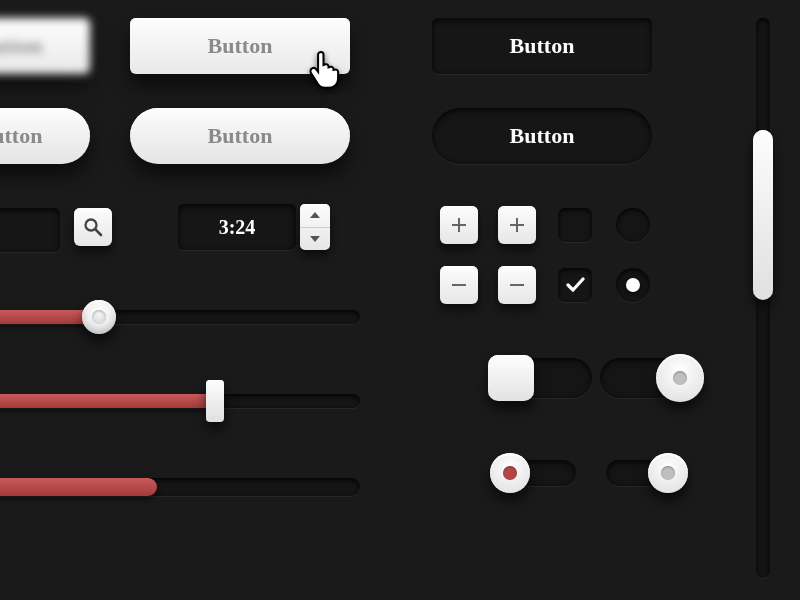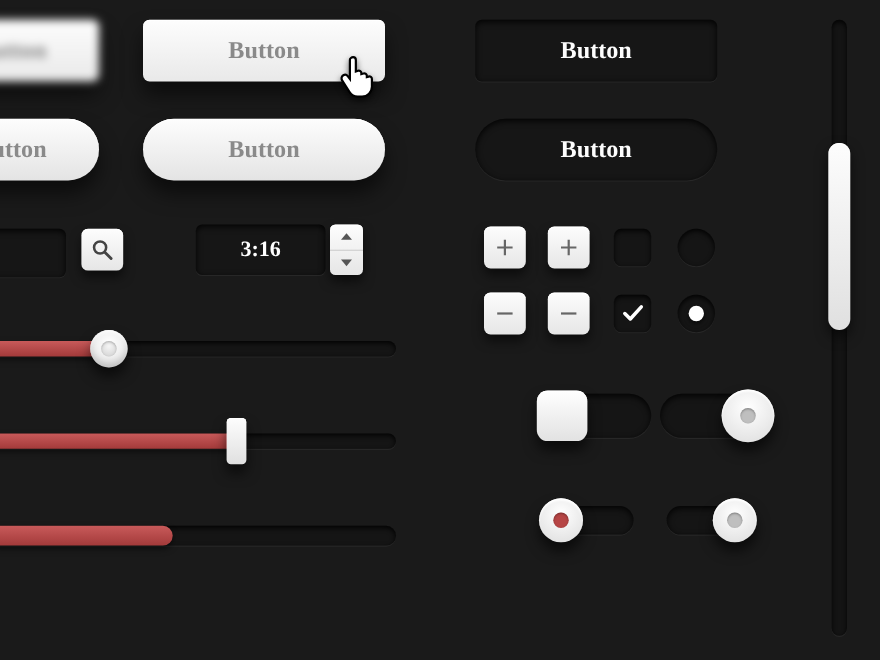--- a/index.html
+++ b/index.html
@@ -234,21 +234,21 @@
   <div class="btn-rect-dark" style="left:-100px; top:208px; width:160px; height:44px; border-radius:6px;"></div>
 
   <div class="icon-btn" style="left:74px; top:208px;">
     <svg width="20" height="20" viewBox="0 0 20 20">
       <circle cx="8" cy="8" r="5.5" fill="none" stroke="#444" stroke-width="2.3"></circle>
       <line x1="12.5" y1="12.5" x2="18" y2="18" stroke="#444" stroke-width="2.6" stroke-linecap="round"></line>
     </svg>
   </div>
 
   <div class="stepper-field" style="left:178px; top:204px; width:118px; height:46px;">
-    <span>3:16</span>
+    <span>3:24</span>
   </div>
   <div class="stepper-btns" style="left:300px; top:204px; height:46px;">
     <div class="half">
       <svg width="12" height="8" viewBox="0 0 12 8">
           <path d="M1 7 L6 1 L11 7 Z" fill="#555"></path>
         </svg>
     </div>
     <div class="half">
       <svg width="12" height="8" viewBox="0 0 12 8">
           <path d="M1 1 L6 7 L11 1 Z" fill="#555"></path>

